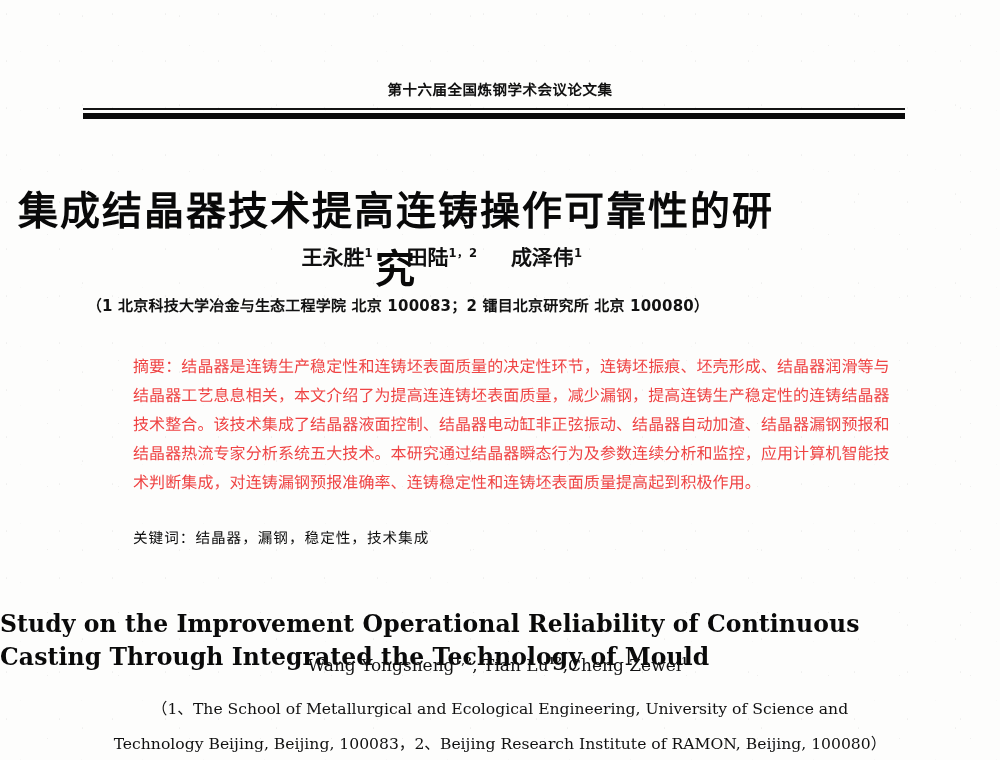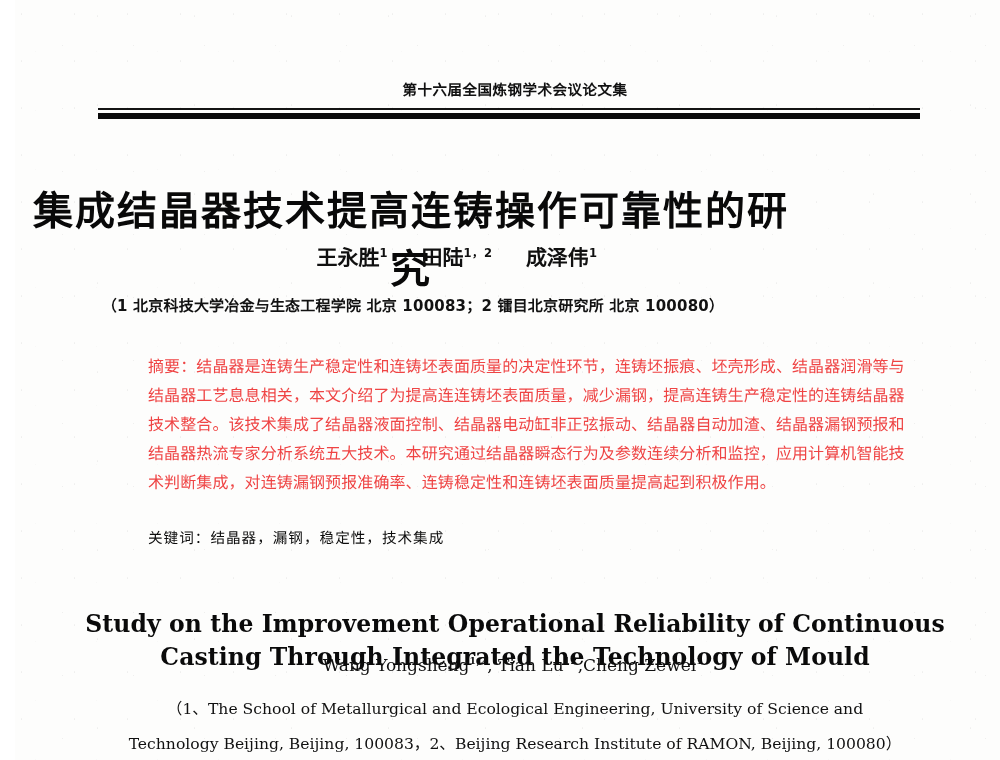--- a/index.html
+++ b/index.html
@@ -15,21 +15,20 @@
     color: #0b0b0b;
     overflow: hidden;
     position: relative;
   }
 
   
   .page {
     position: absolute;
     inset: 0;
     background: #fdfdfc;
-    margin-left: 15px;
   }
 
   .page-inner {
     position: absolute;
     left: 0;
     top: 0;
     width: 1000px;
     height: 760px;
   }
 
@@ -145,21 +144,21 @@
     letter-spacing: 1px;
     white-space: nowrap;
   }
 
   
   .en-title {
     position: absolute;
     left: 0;
     top: 588px;
     width: 1000px;
-    text-align: center;
+    text-align: left;
     font-family: "DejaVu Serif", "Liberation Serif", serif;
     font-weight: 700;
     font-size: 23.5px;
     line-height: 33px;
     color: #0a0a0a;
     letter-spacing: 0.1px;
   }
 
   .en-authors {
     position: absolute;

